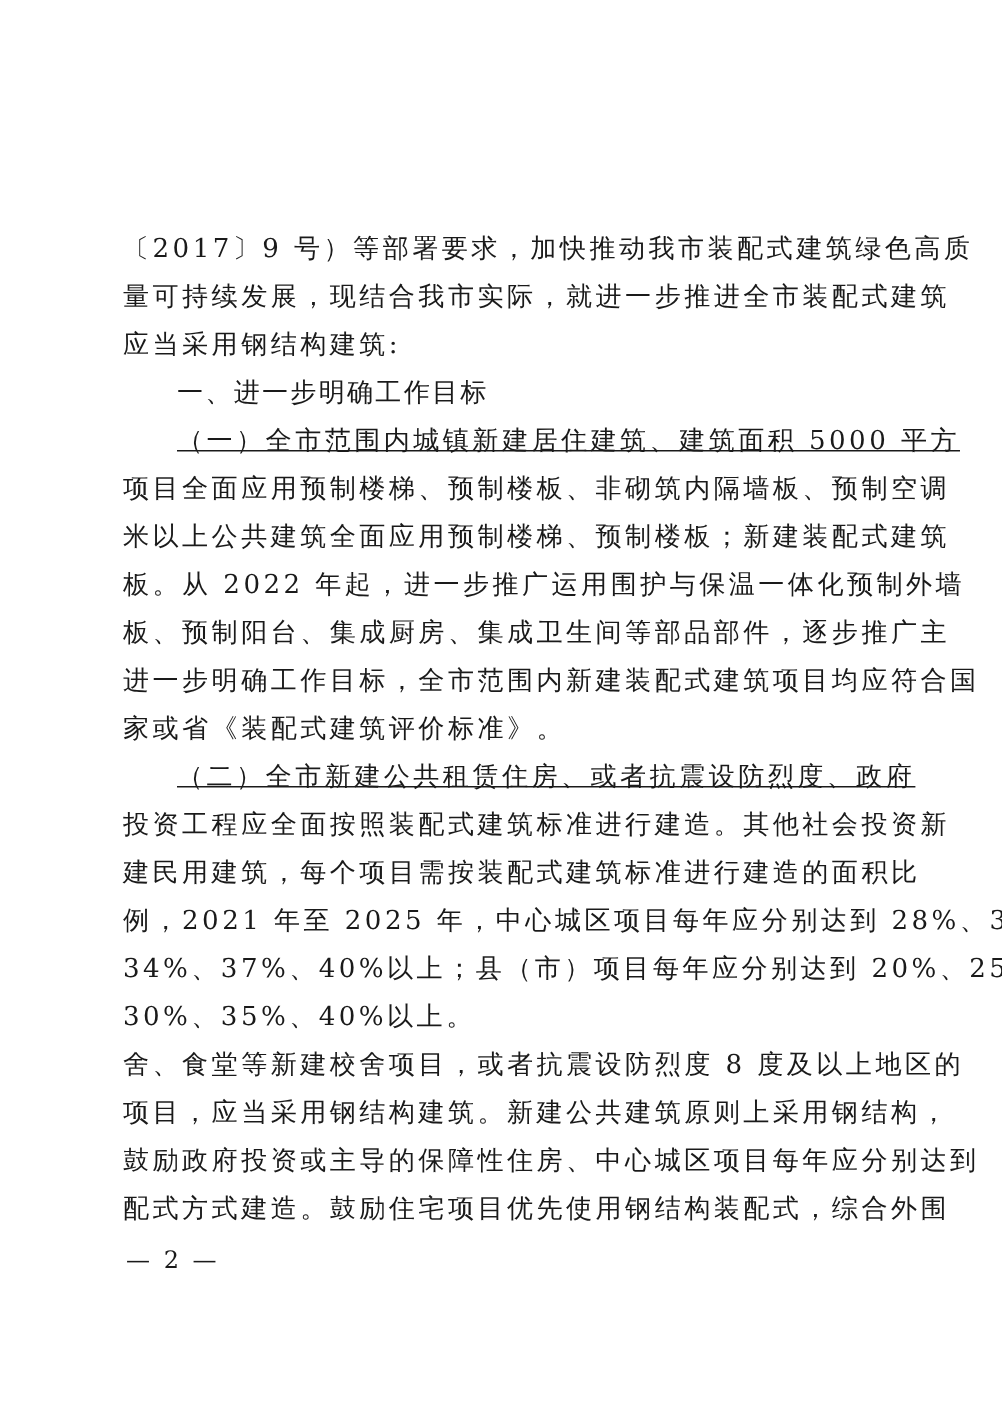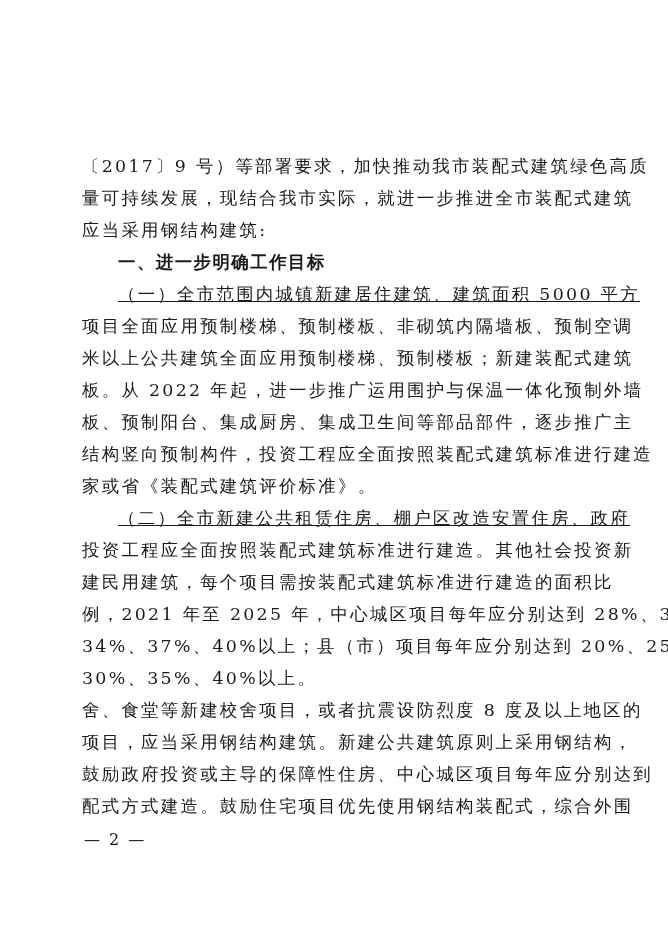--- a/index.html
+++ b/index.html
@@ -12,21 +12,21 @@
   .page { position: absolute; left: 82px; top: 114px; width: 500px; margin-top: 36px; }
   .line {
     height: 32px; line-height: 32px; font-size: 17.4px;
     white-space: nowrap; letter-spacing: 2.3px;
     text-align: justify; text-align-last: justify;
   }
   .line.last { text-align-last: left; }
   .indent { padding-left: 36px; text-decoration: underline; }
   .heading {
     font-family: "DejaVu Sans", "Liberation Sans", sans-serif;
-    font-weight: bold; font-size: 17.4px; letter-spacing: 1.5px;
+    font-weight: normal; font-size: 17.4px; letter-spacing: 1.5px;
     padding-left: 36px; height: 32px; line-height: 32px;
   }
   .footer {
     position: absolute; left: 84px; top: 830px;
     font-size: 16px; letter-spacing: 2px;
   }
 </style>
 </head>
 <body>
 
@@ -35,24 +35,24 @@
   <div class="line">量可持续发展，现结合我市实际，就进一步推进全市装配式建筑</div>
   <div class="line last">应当采用钢结构建筑:</div>
 
   <div class="heading">一、进一步明确工作目标</div>
 
   <div class="line indent">（一）全市范围内城镇新建居住建筑、建筑面积 5000 平方</div>
   <div class="line">项目全面应用预制楼梯、预制楼板、非砌筑内隔墙板、预制空调</div>
   <div class="line">米以上公共建筑全面应用预制楼梯、预制楼板；新建装配式建筑</div>
   <div class="line">板。从 2022 年起，进一步推广运用围护与保温一体化预制外墙</div>
   <div class="line">板、预制阳台、集成厨房、集成卫生间等部品部件，逐步推广主</div>
-  <div class="line">结构竖向预制构件，投资工程应全面按照装配式建筑标准进行建造</div>
+  <div class="line">进一步明确工作目标，全市范围内新建装配式建筑项目均应符合国</div>
   <div class="line last">家或省《装配式建筑评价标准》。</div>
 
-  <div class="line indent">（二）全市新建公共租赁住房、棚户区改造安置住房、政府</div>
+  <div class="line indent">（二）全市新建公共租赁住房、或者抗震设防烈度、政府</div>
   <div class="line">投资工程应全面按照装配式建筑标准进行建造。其他社会投资新</div>
   <div class="line">建民用建筑，每个项目需按装配式建筑标准进行建造的面积比</div>
   <div class="line">例，2021 年至 2025 年，中心城区项目每年应分别达到 28%、31%、</div>
   <div class="line">34%、37%、40%以上；县（市）项目每年应分别达到 20%、25%、</div>
   <div class="line last">30%、35%、40%以上。</div>
 
   <div class="line">舍、食堂等新建校舍项目，或者抗震设防烈度 8 度及以上地区的</div>
   <div class="line">项目，应当采用钢结构建筑。新建公共建筑原则上采用钢结构，</div>
   <div class="line">鼓励政府投资或主导的保障性住房、中心城区项目每年应分别达到</div>
   <div class="line">配式方式建造。鼓励住宅项目优先使用钢结构装配式，综合外围</div>

